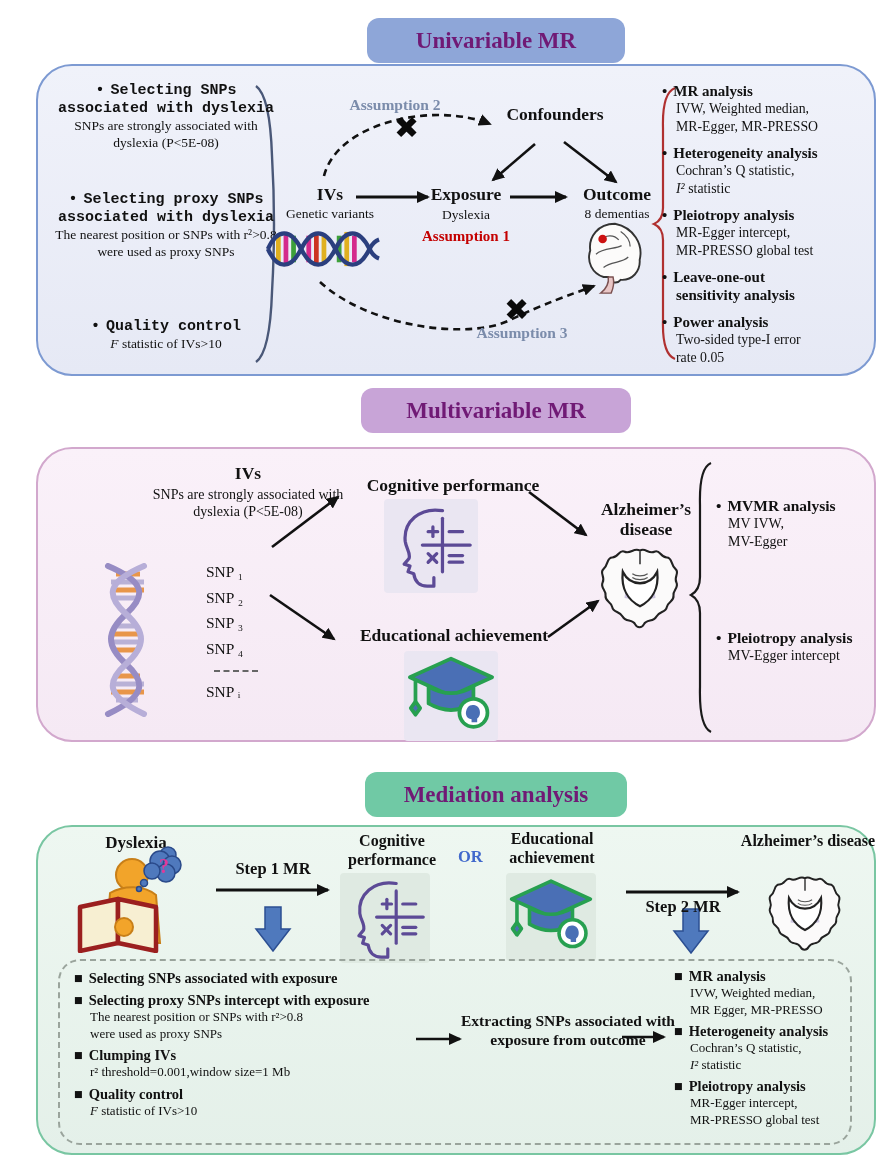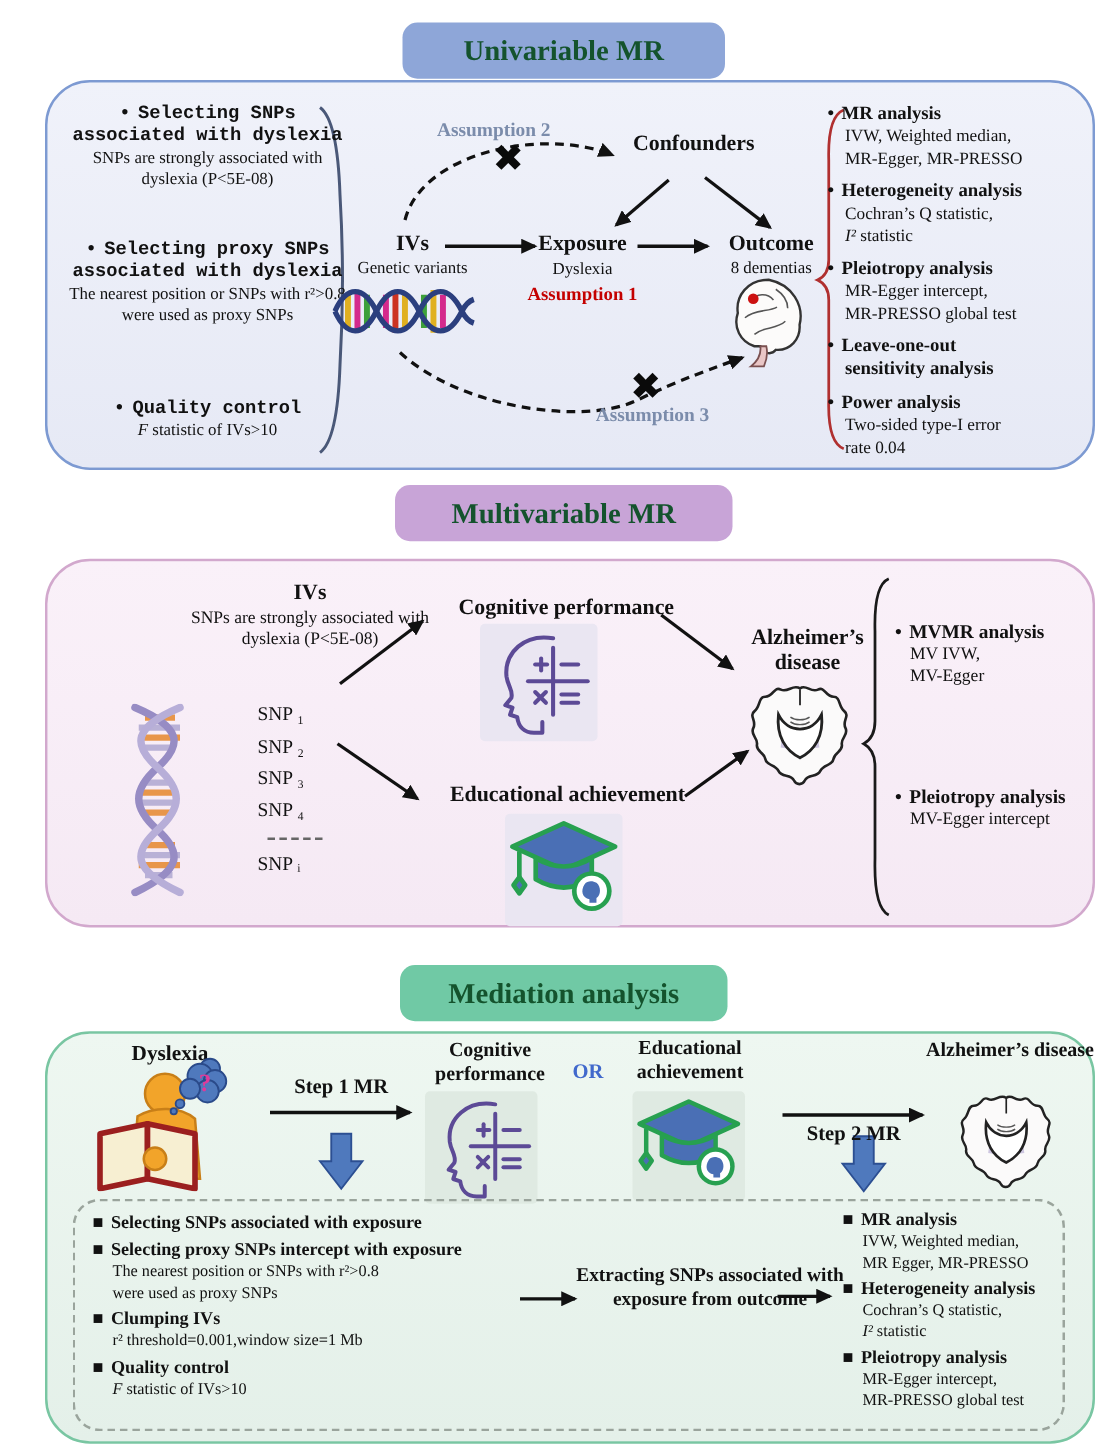--- a/index.html
+++ b/index.html
@@ -1,20 +1,20 @@
 <!DOCTYPE html>
 <html><head>
 <meta charset="utf-8">
 <style>
   html,body{margin:0;padding:0;background:#fff;}
   body{font-family:"Liberation Serif","DejaVu Serif",serif;color:#111;}
   #root{position:relative;width:894px;height:1160px;background:#fff;overflow:hidden;}
   .abs{position:absolute;}
   .banner{position:absolute;border-radius:12px;display:flex;align-items:center;justify-content:center;
-          font-weight:bold;font-size:23px;color:#14532d;}
+          font-weight:bold;font-size:23px;color:#701a75;margin-left:45px;}
   .panel{position:absolute;border-radius:36px;box-sizing:border-box;}
   .p1{background:linear-gradient(180deg,#f0f2fa,#e6e9f5);border:2px solid #7d9ad2;}
   .p2{background:linear-gradient(180deg,#faf1f9,#f5e9f4);border:2px solid #d2a8cd;}
   .p3{background:linear-gradient(180deg,#eef7f1,#e4f0e9);border:2px solid #79c6a2;}
   .nl{font-size:17.5px;font-weight:bold;text-align:center;line-height:20px;}
   .sub{font-size:13.5px;text-align:center;line-height:15px;}
   .asg{color:#7b8cab;font-weight:bold;font-size:15.5px;text-align:center;}
   .as1{color:#c40000;font-weight:bold;font-size:15px;text-align:center;}
   .cross{font-family:"DejaVu Sans",sans-serif;font-size:30px;font-weight:bold;color:#0a0a0a;line-height:32px;}
   .itemC{text-align:center;}
@@ -208,21 +208,21 @@
         <div class="tt"><span class="blt">•</span><span>Pleiotropy analysis</span></div>
         <div class="dd">MR-Egger intercept,</div>
         <div class="dd">MR-PRESSO global test</div>
       </div>
       <div class="itemH">
         <div class="tt" style="width:140px"><span class="blt">•</span><span>Leave-one-out sensitivity analysis</span></div>
       </div>
       <div class="itemH">
         <div class="tt"><span class="blt">•</span><span>Power analysis</span></div>
         <div class="dd">Two-sided type-I error</div>
-        <div class="dd">rate 0.04</div>
+        <div class="dd">rate 0.05</div>
       </div>
     </div>
   </div>
 
   <div class="panel p2" style="left:36px;top:447px;width:840px;height:295px;">
     <svg class="abs" style="left:0;top:0" width="840" height="295" viewBox="0 0 840 295">
       <defs>
         <marker id="arr2" markerUnits="userSpaceOnUse" markerWidth="14" markerHeight="12" refX="11" refY="6" orient="auto">
           <path d="M0,0 L13,6 L0,12 Z" fill="#111"></path>
         </marker>

